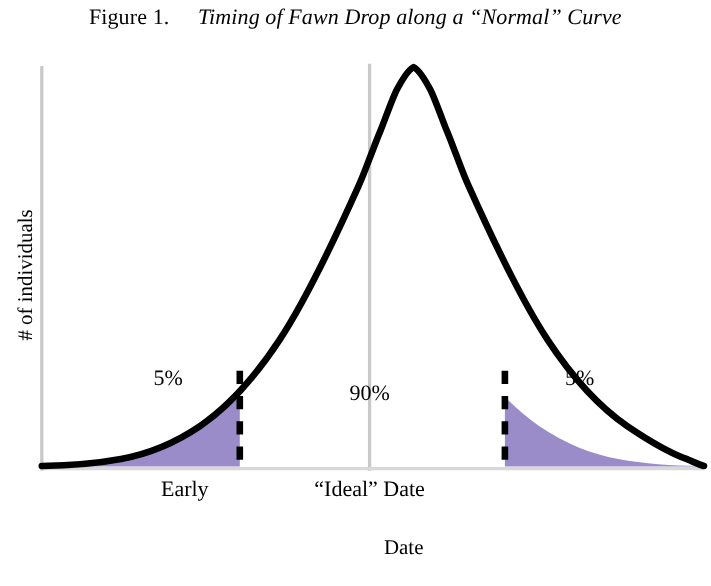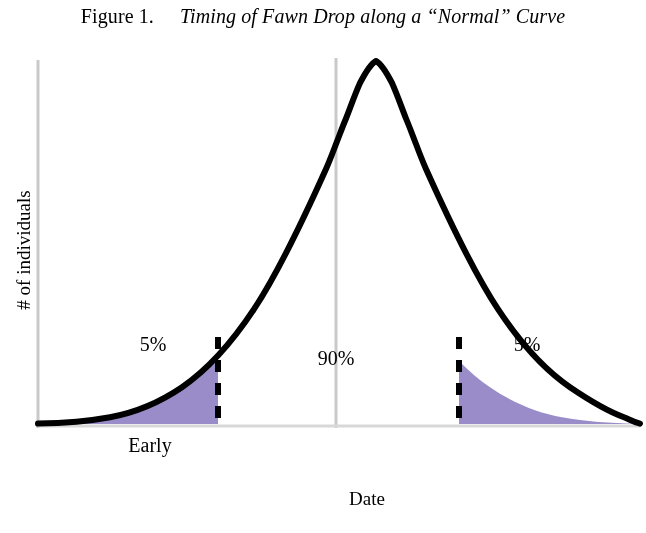--- a/index.html
+++ b/index.html
@@ -89,21 +89,21 @@
 
   
   .cat-label {
     position: absolute;
     font-size: 20px;
     line-height: 24px;
     text-align: center;
     white-space: nowrap;
     top: 433px;
   }
-  #cat-early  { left: 90px; width: 120px; text-align: center; }
+  #cat-early  { left: 108px; width: 120px; text-align: center; }
   #cat-ideal  { left: 256px; width: 160px; }
   #cat-late   { left: 456px; width: 120px; }
 </style>
 </head>
 <body style="background: rgb(255, 255, 255);">
 
 <div id="figure-caption">
   <span class="caption-label">Figure 1.</span><span class="caption-text">Timing of Fawn Drop along a “Normal” Curve</span>
 </div>
 
@@ -176,19 +176,20 @@
   </svg>
 
   <div class="pct-label" id="pct-left">5%</div>
 
   <div class="pct-label" id="pct-center">90%</div>
 
   <div class="pct-label" id="pct-right">5%</div>
 
   <div class="cat-label" id="cat-early">Early</div>
 
+  <div class="cat-label" id="cat-ideal">“Ideal” Date</div>
 
 
   <div id="y-axis-title"># of individuals</div>
 
   <div id="x-axis-title">Date</div>
 
 </div>
 
 </body></html>

